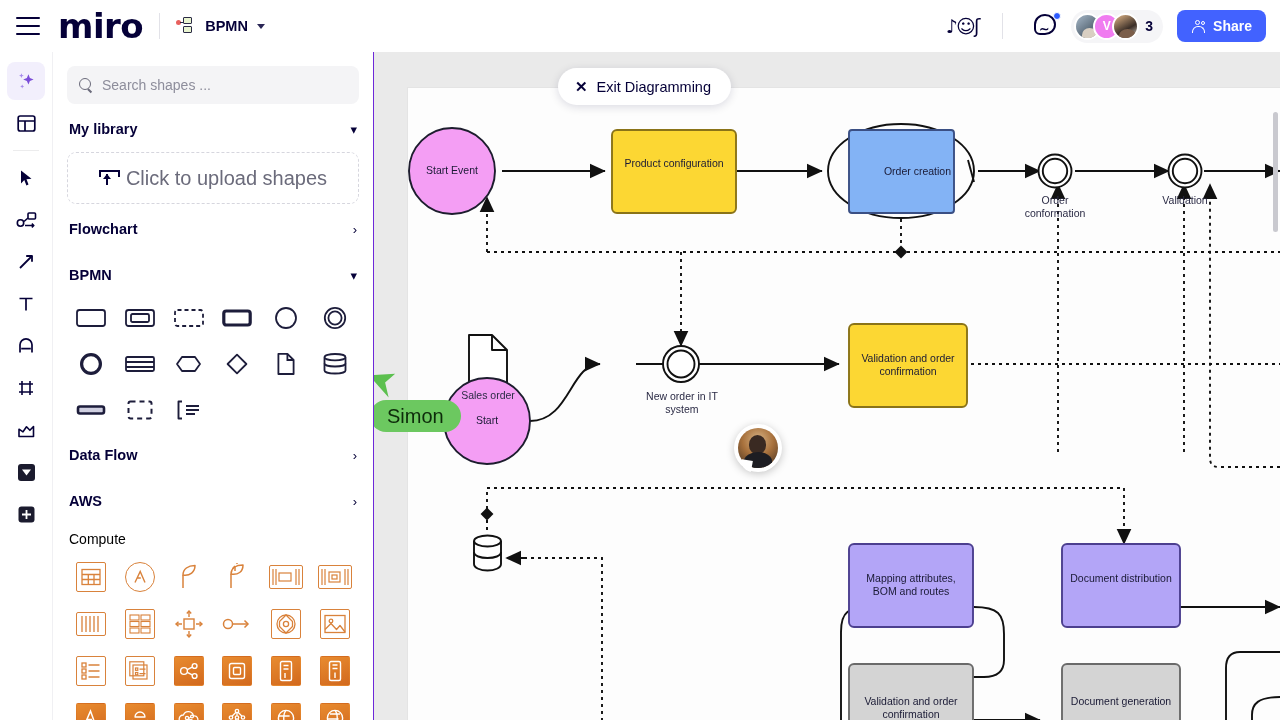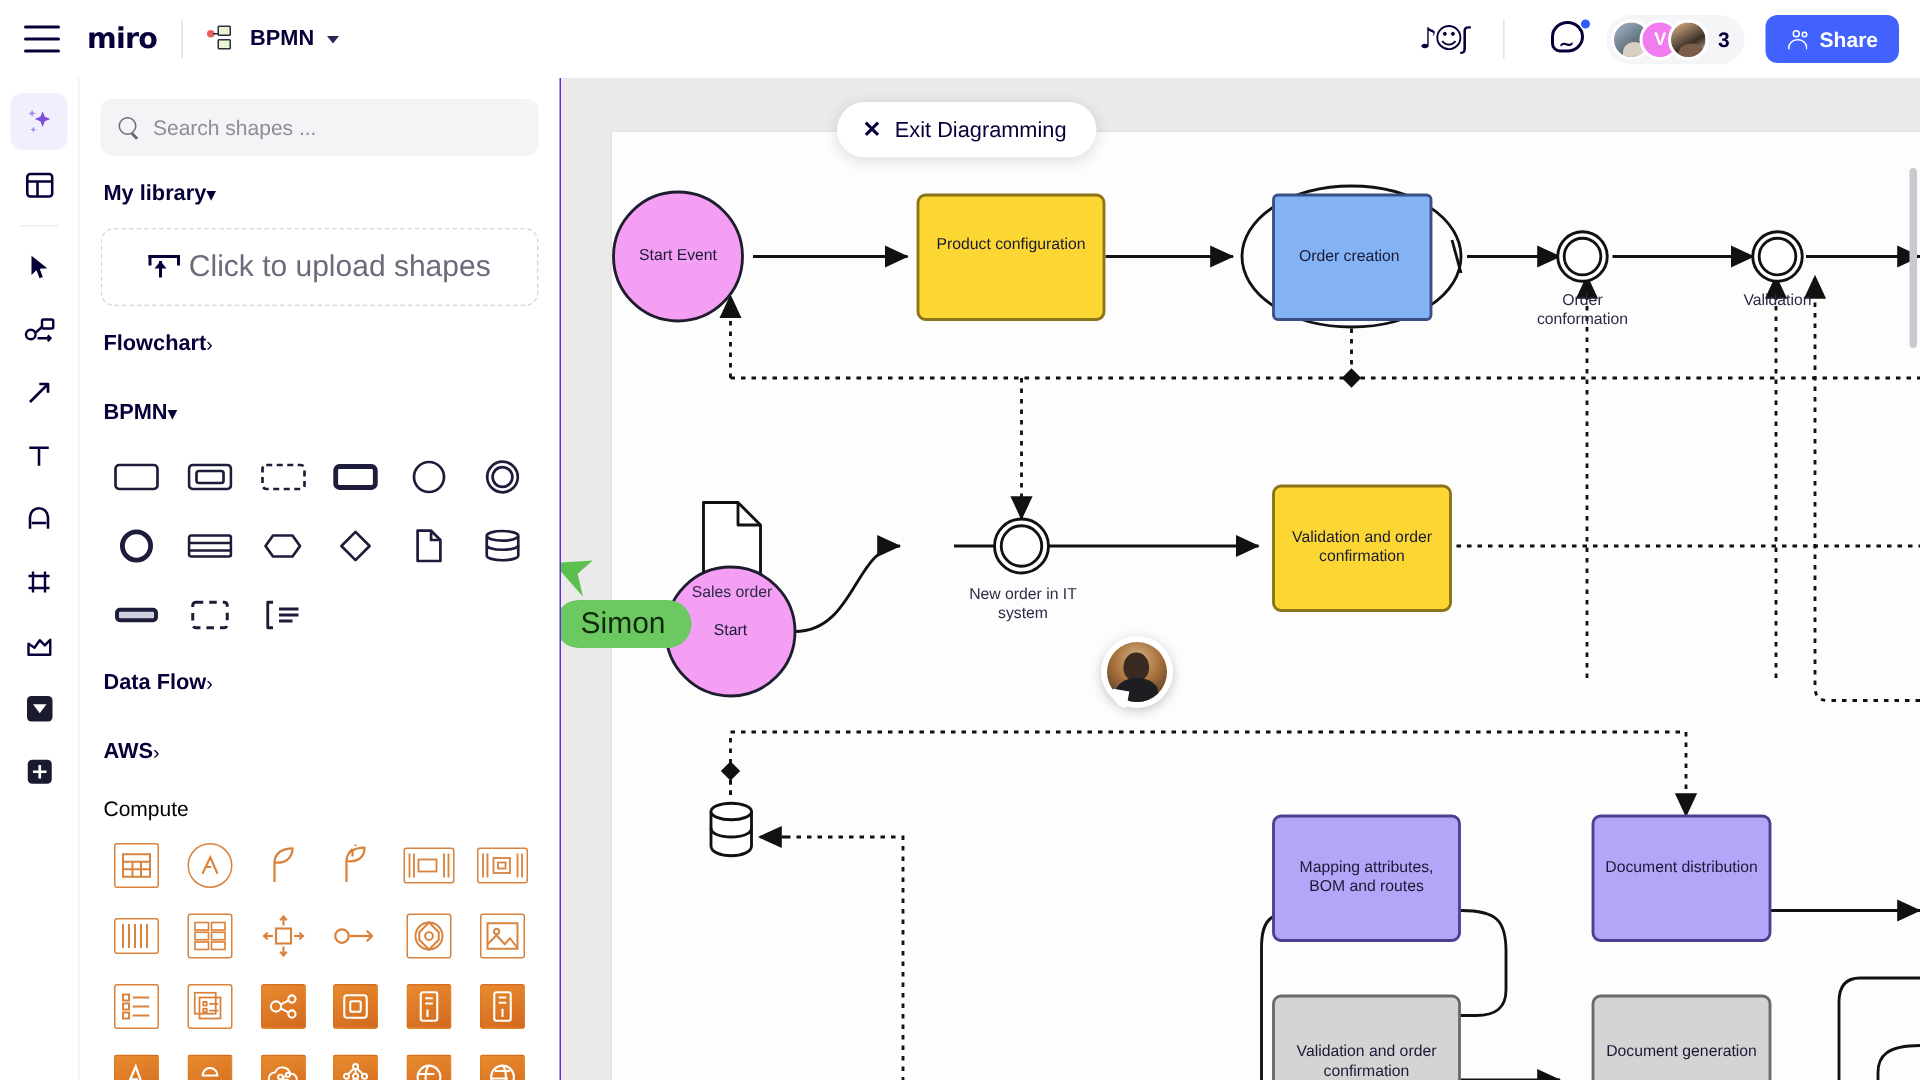--- a/index.html
+++ b/index.html
@@ -18,21 +18,21 @@
     background: #fff; display: flex; align-items: center; z-index: 60;
   }
   .hamburger {
     width: 24px; height: 18px; margin-left: 16px; margin-right: 18px;
     display: flex; flex-direction: column; justify-content: space-between;
     cursor: pointer;
   }
   .hamburger i { display: block; height: 2.2px; background: #050038; border-radius: 2px; }
   .brand {
     font-family: "DejaVu Sans", sans-serif;
-    font-size: 19px; font-weight: 700; letter-spacing: -0.5px;
+    font-size: 34px; font-weight: 700; letter-spacing: -0.5px;
     color: #050038; cursor: pointer; line-height: 1;
   }
   .vdiv { width: 1px; height: 26px; background: #e2e2e8; margin: 0 16px; }
   .boardchip { display: flex; align-items: center; gap: 7px; cursor: pointer; }
   .bpmn-glyph { position: relative; width: 22px; height: 18px; }
   .bpmn-glyph .bx {
     position: absolute; width: 9px; height: 7px; border: 1.4px solid #2b2b45;
     background: #e9f5d0; border-radius: 1px;
   }
   .bpmn-glyph .bx1 { left: 7px; top: 0; }
@@ -118,21 +118,21 @@
   .searchbox .mag::after {
     content:""; position:absolute; left:9px; top:9.5px; width:5px; height:1.7px;
     background:#6b6b7b; transform: rotate(45deg); transform-origin: left center;
   }
   .searchbox input {
     border: none; background: transparent; outline: none; font-size: 14px;
     font-family: "Liberation Sans", sans-serif; color: #050038; width: 100%;
   }
   .searchbox input::placeholder { color: #8d8d9b; }
   .secrow {
-    display: flex; align-items: center; 
+    display: flex; align-items: center; justify-content: space-between;
     padding: 0 16px; height: 42px; cursor: pointer; margin-top: 4px;
   }
   .secrow .ttl { font-size: 14.5px; font-weight: 700; color: #050038; }
   .secrow .ttl.sub { font-weight: 400; color: #000000; font-size: 14px; }
   .cv { color: #050038; font-size: 13px; line-height: 1; }
   .uploadbox {
     margin: 2px 14px 0; height: 52px; border: 1.5px dashed #d6d6de; border-radius: 9px;
     display: flex; align-items: center; justify-content: center; gap: 10px; cursor: pointer;
   }
   .uploadbox .lbl { font-size: 20px; color: #6b6b7b; }
@@ -753,21 +753,21 @@
       <rect x="475" y="492" width="124" height="83" rx="5" fill="#b3a5f7" stroke="#4c3f8f" stroke-width="1.9"></rect>
       <rect x="688" y="492" width="118" height="83" rx="5" fill="#b3a5f7" stroke="#4c3f8f" stroke-width="1.9"></rect>
       <rect x="475" y="612" width="124" height="83" rx="5" fill="#d4d4d4" stroke="#6a6a6a" stroke-width="1.9"></rect>
       <rect x="688" y="612" width="118" height="83" rx="5" fill="#d4d4d4" stroke="#6a6a6a" stroke-width="1.9"></rect>
       <path d="M209,673 h23 l15,15 v42 h-38 z" fill="#fff" stroke="#111" stroke-width="1.9" stroke-linejoin="round"></path>
       <path d="M232,673 v15 h15" fill="none" stroke="#111" stroke-width="1.9" stroke-linejoin="round"></path>
     </svg>
 
     <div class="nodelabel" style="left:38px;top:112px;width:80px">Start Event</div>
     <div class="nodelabel" style="left:244px;top:105px;width:112px">Product configuration</div>
-    <div class="nodelabel" style="left:476px;top:113px;width:99px">Order creation</div>
+    <div class="nodelabel" style="left:494px;top:113px;width:99px">Order creation</div>
     <div class="nodelabel out" style="left:641px;top:142px;width:80px">Order conformation</div>
     <div class="nodelabel out" style="left:771px;top:142px;width:80px">Validation</div>
     <div class="nodelabel out" style="left:74px;top:337px;width:80px">Sales order</div>
     <div class="nodelabel" style="left:78px;top:362px;width:70px">Start</div>
     <div class="nodelabel out" style="left:262px;top:338px;width:92px">New order in IT system</div>
     <div class="nodelabel" style="left:481px;top:300px;width:106px">Validation and order confirmation</div>
     <div class="nodelabel" style="left:481px;top:520px;width:112px">Mapping attributes, BOM and routes</div>
     <div class="nodelabel" style="left:694px;top:520px;width:106px">Document distribution</div>
     <div class="nodelabel" style="left:481px;top:643px;width:112px">Validation and order confirmation</div>
     <div class="nodelabel" style="left:694px;top:643px;width:106px">Document generation</div>

